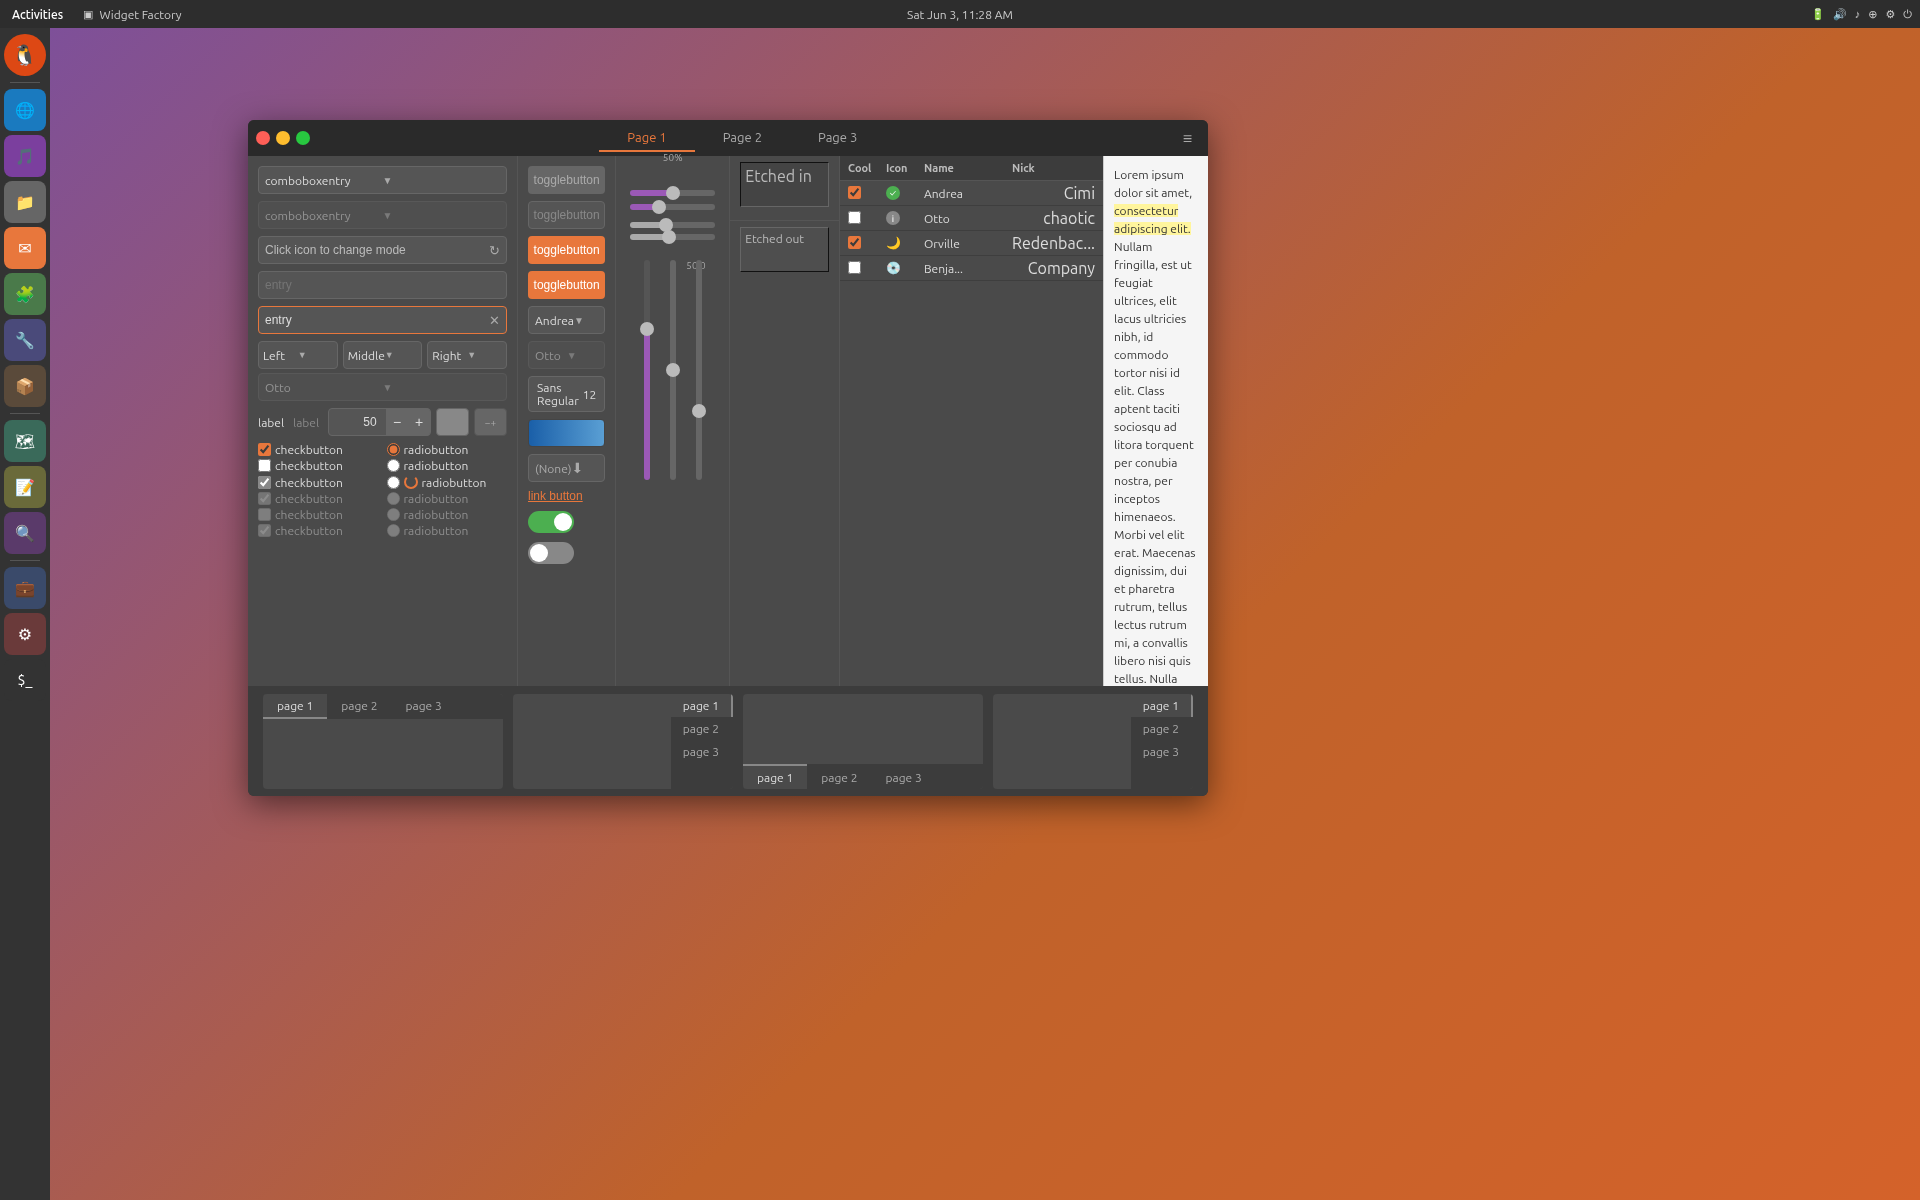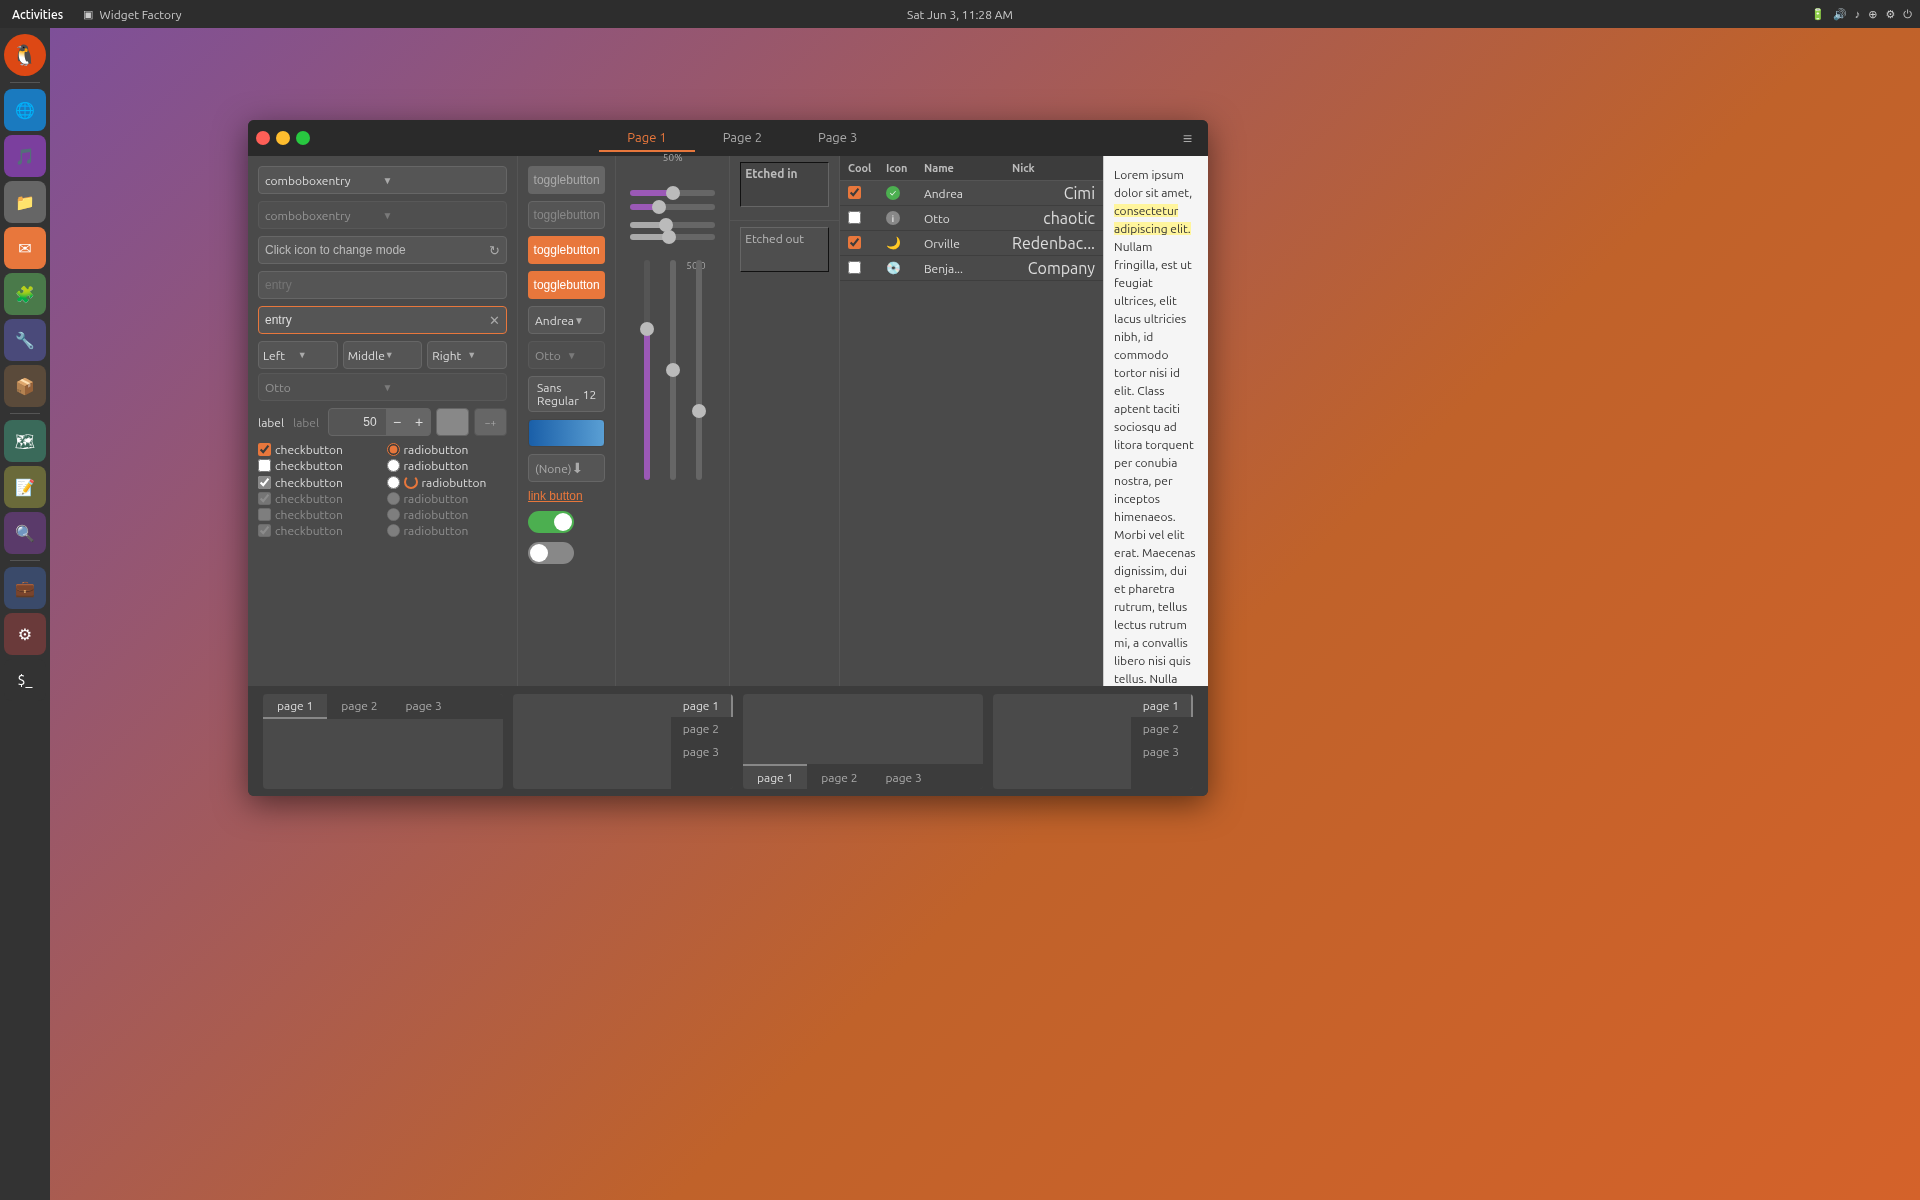--- a/index.html
+++ b/index.html
@@ -891,21 +891,21 @@
         </div>
 
         <div class="slider-v-wrap">
           <input type="range" class="slider-v gray-v" value="30" orient="vertical" style="">
         </div>
       </div>
     </div>
 
     <div id="right-main-panel">
       <div style="padding: 6px 10px; border-bottom: 1px solid #555; height: 65px;">
-        <div style="font-size:12px; color:#bbb; border: 1px inset #666; padding: 4px; height: 45px; background: #444; font-weight: bold;">
+        <div style="font-size:16px; color:#bbb; border: 1px inset #666; padding: 4px; height: 45px; background: #444;">
           <span>Etched in</span>
         </div>
       </div>
       <div style="padding: 6px 10px; height: 65px;">
         <div style="font-size:12px; color:#bbb; border: 1px outset #666; padding: 4px; height: 45px; background: #4e4e4e;">
           <span>Etched out</span>
         </div>
       </div>
     </div>
 

